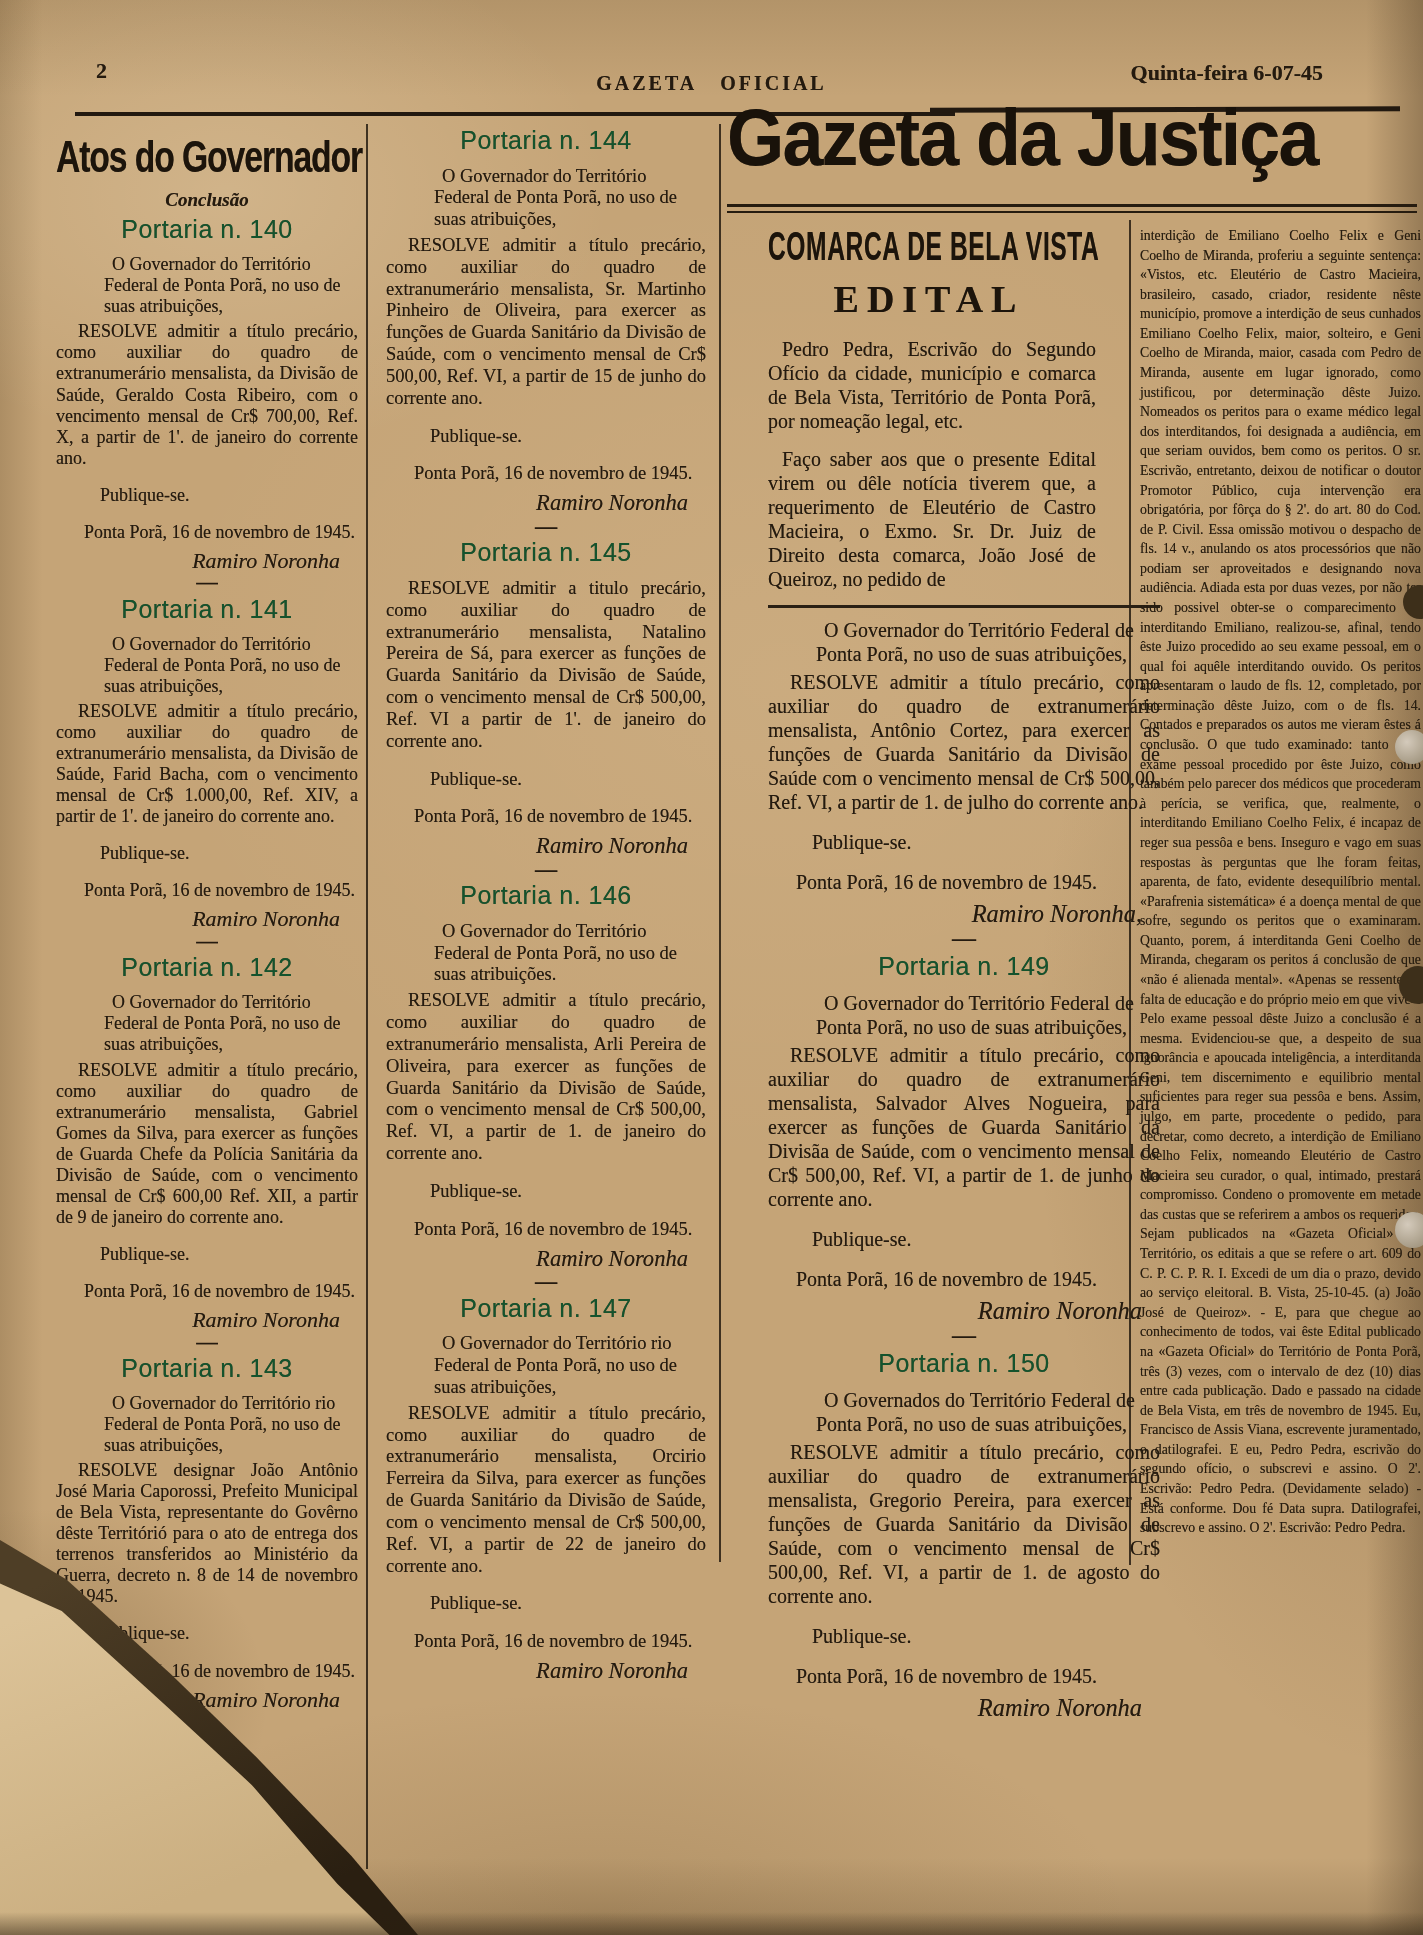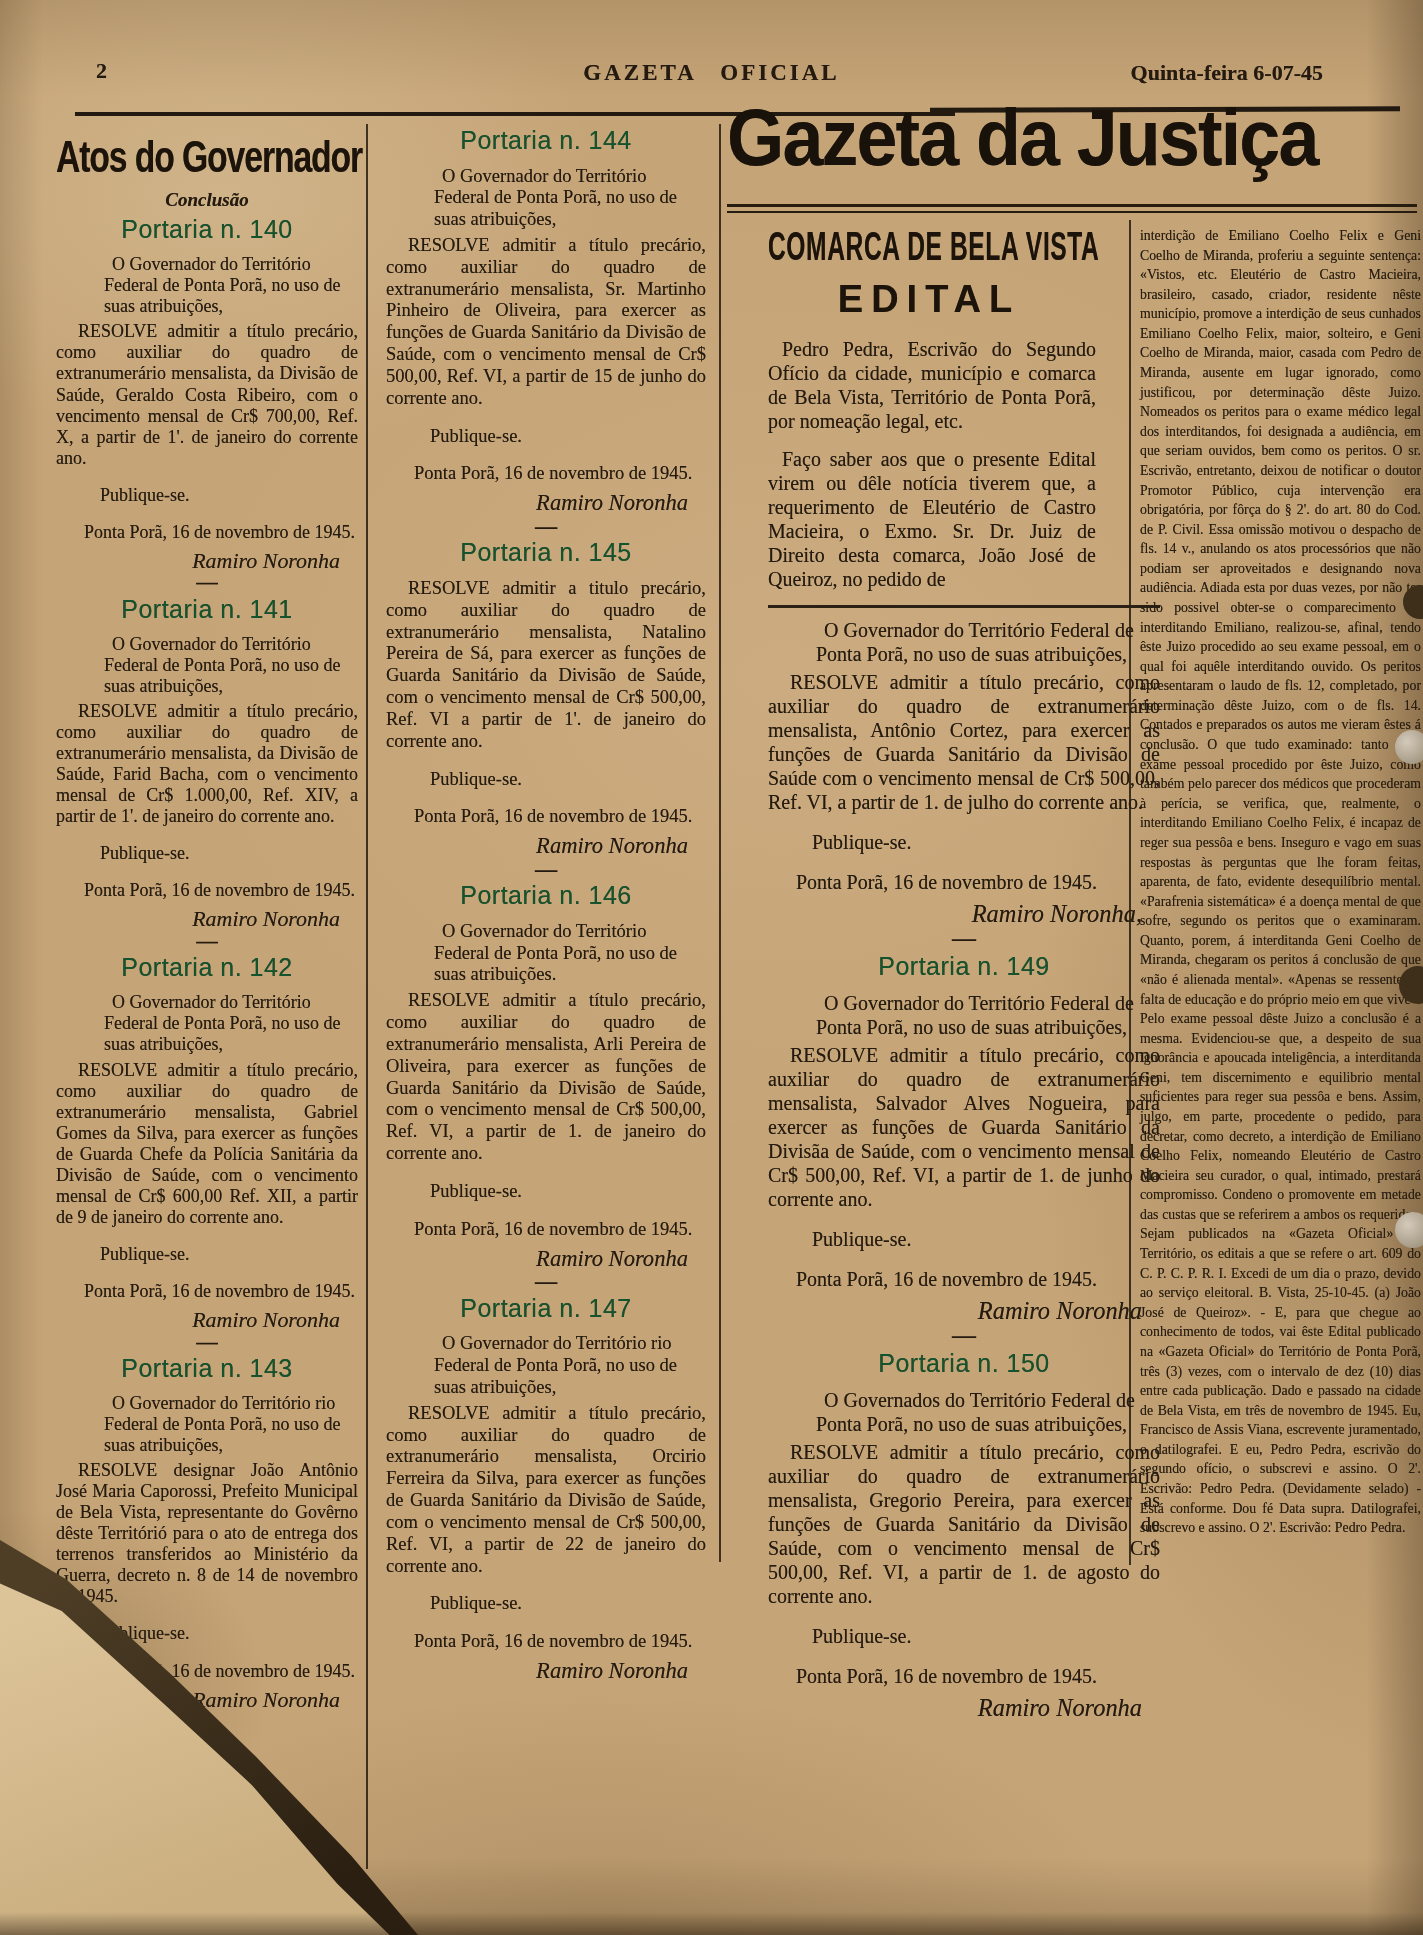--- a/index.html
+++ b/index.html
@@ -14,22 +14,22 @@
       radial-gradient(ellipse 520px 980px at 99% 55%, rgba(92,66,35,.28), transparent 72%),
       radial-gradient(ellipse 760px 320px at 42% 99%, rgba(104,78,42,.20), transparent 70%),
       radial-gradient(ellipse 300px 260px at 3% 88%, rgba(84,62,32,.30), transparent 75%),
       linear-gradient(90deg, rgba(84,62,32,.22) 0, rgba(84,62,32,0) 3%, rgba(84,62,32,0) 96%, rgba(62,45,24,.34) 100%),
       linear-gradient(0deg, rgba(70,52,26,.25) 0, rgba(70,52,26,0) 4%, rgba(70,52,26,0) 95%, rgba(96,74,42,.18) 100%);
   }
   .ink{ text-shadow:0 0 .5px rgba(30,22,12,.55); }
 
   
   .pageno{position:absolute;left:96px;top:58px;font-size:22px;font-weight:bold;}
-  .masthead{position:absolute;left:0;top:60px;width:100%;text-align:center;
-    font-size:23px;font-weight:bold;letter-spacing:3px;word-spacing:16px;}
+  .masthead{position:absolute;left:0;top:72px;width:100%;text-align:center;
+    font-size:20px;font-weight:bold;letter-spacing:3px;word-spacing:16px;}
   .dateline{position:absolute;right:100px;top:60px;font-size:22px;font-weight:bold;}
   .rule-a{position:absolute;left:75px;top:112px;width:880px;height:4px;background:#221910;}
   .rule-b{position:absolute;left:930px;top:107px;width:470px;height:5px;background:#221910;transform:rotate(-.2deg);}
 
   
   .vrule{position:absolute;width:2px;background:rgba(38,28,16,.85);}
   #vrule1{left:366px;top:124px;height:1745px;}
   #vrule2{left:719px;top:124px;height:1438px;}
   #vrule3{left:1129px;top:220px;height:1345px;}
 
@@ -56,21 +56,21 @@
   }
   .jrule{position:absolute;left:727px;top:204px;width:690px;height:4px;
     border-top:3px solid #261c10;border-bottom:2px solid #261c10;}
   .comarca-title{
     font-family:"Liberation Sans","DejaVu Sans",sans-serif;font-weight:bold;
     font-size:41px;line-height:1;letter-spacing:1px;white-space:nowrap;
     transform:scaleX(.60);transform-origin:left center;width:166%;
     margin:2px 0 10px 0;color:#1c140b;
   }
   .edital-title{
-    font-family:Liberation Sans, sans-serif;font-weight:bold;
+    font-family:Liberation Serif, serif;font-weight:bold;
     font-size:38px;letter-spacing:8px;text-align:center;margin:4px 70px 14px 0;color:#1c140b;
   }
   .edital-p{margin:0 64px 14px 0;text-indent:14px;}
   .col3-rule{border-top:3px solid #2a2014;margin:12px 0 10px 0;}
 
   
   .p-head{
     font-family:"Liberation Sans","DejaVu Sans",sans-serif;font-weight:normal;
     font-size:25px;text-align:center;letter-spacing:.5px;margin:4px 0 10px 0;color:#14532d;
   }

